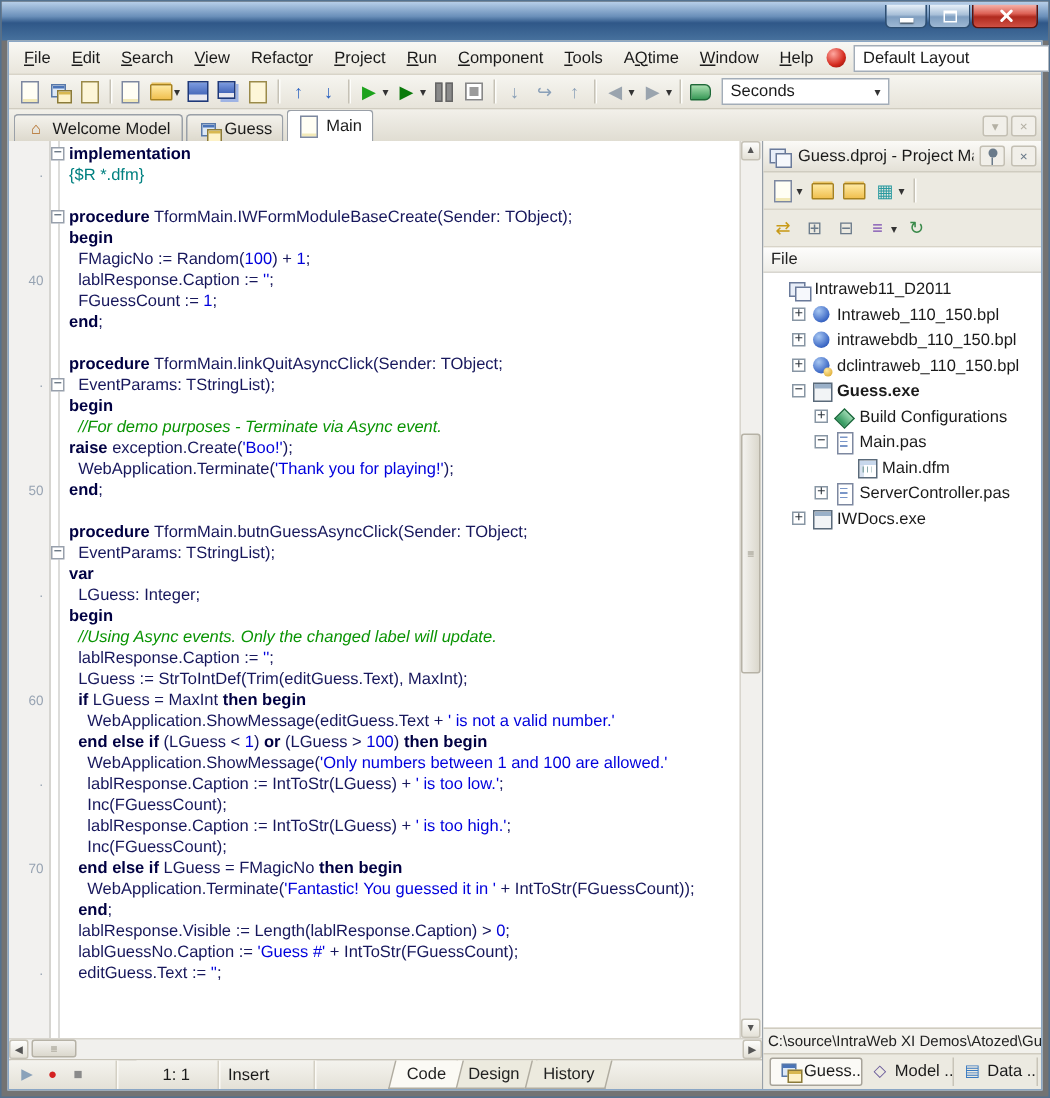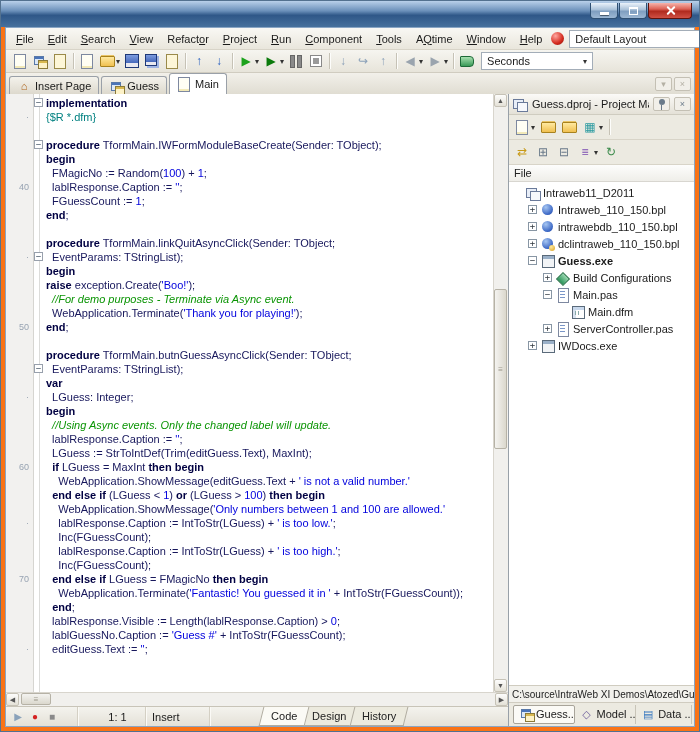--- a/index.html
+++ b/index.html
@@ -1,19 +1,19 @@
 <!DOCTYPE html>
 <html><head>
 <meta charset="utf-8">
 <style>
   html,body{margin:0;padding:0;background:#c8d8ea;}
   *{box-sizing:border-box;}
   .screen{position:relative;width:700px;height:732px;overflow:hidden;
     font-family:"Liberation Sans",sans-serif;font-size:11px;color:#1a1a1a;
-    background:#f97316;border:1px solid #53718f;}
+    background:#737373;border:1px solid #53718f;}
   
   .titlebar{position:absolute;top:0;left:0;right:0;height:26px;
     background:linear-gradient(#b9d0ea,#6b90ba 38%,#2f5788 55%,#47719d);}
   .winbtns{position:absolute;top:2px;right:7px;display:flex;gap:1px;}
   .wbtn{width:28px;height:16px;border:1px solid #2e4f72;border-top:none;border-radius:0 0 4px 4px;
     background:linear-gradient(#eaf2fa,#a9c0d8 45%,#7f9ec0 55%,#9db8d4);
     display:flex;align-items:center;justify-content:center;}
   .wbtn.close{width:44px;border-color:#5e120c;
     background:linear-gradient(#f6b4ac,#dd6256 40%,#b02a1e 55%,#cf5044);}
   .mingl{width:9px;height:3px;background:#fff;margin-top:5px;box-shadow:0 1px 1px #456;}
@@ -283,21 +283,21 @@
         </span>
       <div class="combo seconds-combo">
         <span>Seconds</span>
         <span class="dd">▾</span>
       </div>
     </div>
     <div class="tabrow">
       <span id="editor-tabs" style="display:flex;align-items:flex-end;height:100%;">
           <div class="etab">
             <span class="ic" style="color:#b06820">⌂</span>
-            <span>Insert Page</span>
+            <span>Welcome Model</span>
           </div>
           <div class="etab">
             <span class="ic k-windows"></span>
             <span>Guess</span>
           </div>
           <div class="etab active">
             <span class="ic k-page"></span>
             <span>Main</span>
           </div>
         </span>
@@ -381,26 +381,26 @@
                 <span class="ct"><span class="">  EventParams: TStringList);</span></span>
               </div>
               <div class="cl">
                 <span class="gut"></span>
                 <span class="fs"></span>
                 <span class="ct"><span class="k">begin</span></span>
               </div>
               <div class="cl">
                 <span class="gut"></span>
                 <span class="fs"></span>
+                <span class="ct"><span class="c">  //For demo purposes - Terminate via Async event.</span></span>
+              </div>
+              <div class="cl">
+                <span class="gut"></span>
+                <span class="fs"></span>
                 <span class="ct"><span class="k">raise</span><span class=""> exception.Create(</span><span class="s">'Boo!'</span><span class="">);</span></span>
-              </div>
-              <div class="cl">
-                <span class="gut"></span>
-                <span class="fs"></span>
-                <span class="ct"><span class="c">  //For demo purposes - Terminate via Async event.</span></span>
               </div>
               <div class="cl">
                 <span class="gut"></span>
                 <span class="fs"></span>
                 <span class="ct"><span class="">  WebApplication.Terminate(</span><span class="s">'Thank you for playing!'</span><span class="">);</span></span>
               </div>
               <div class="cl">
                 <span class="gut">50</span>
                 <span class="fs"></span>
                 <span class="ct"><span class="k">end</span><span class="">;</span></span>

